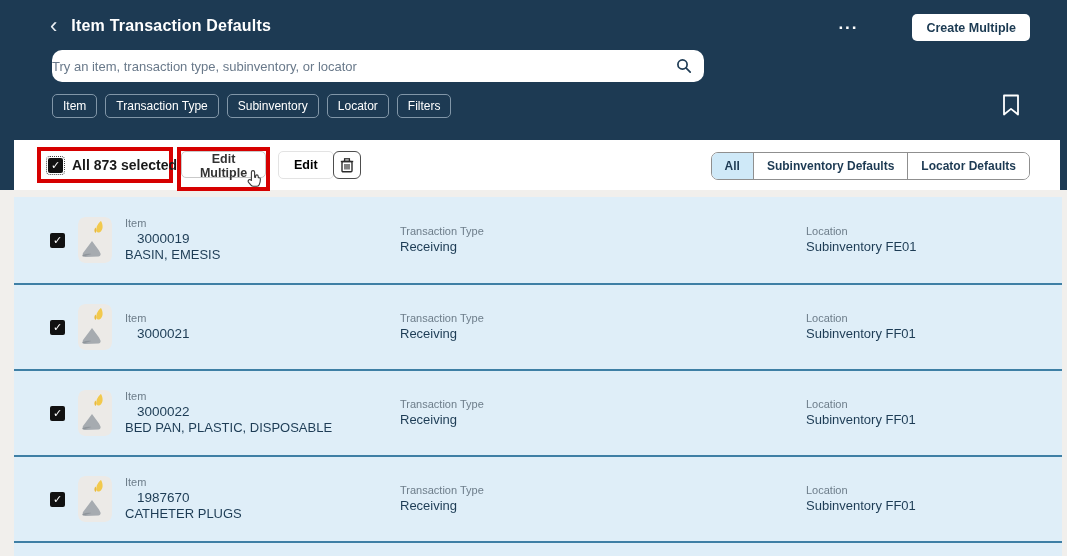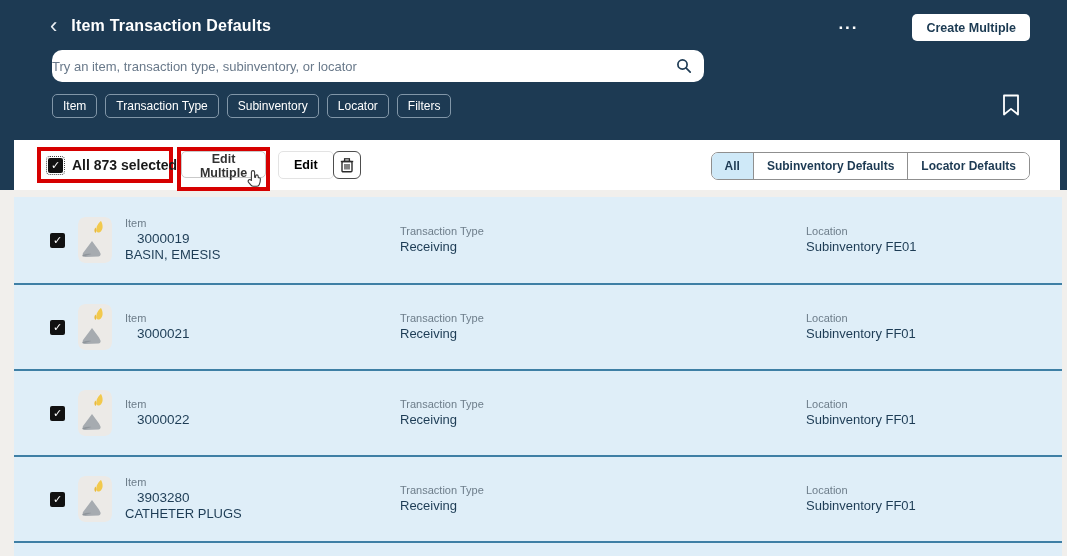--- a/index.html
+++ b/index.html
@@ -197,20 +197,21 @@
       <svg class="thumb" viewBox="0 0 34 46">
         <rect width="34" height="46" rx="7" fill="#eceae7"></rect>
         <path d="M19 9 c2-4 4-5 4-5 0 0 2 3 1.5 7 C24 14 22 16 20 15.5 18 15 18 12 19 9 z" fill="#f2c94c"></path>
         <path d="M17.5 16 c-1.5-1-1.5-4 0-5.5 1 1.5 1.5 4 0 5.5z" fill="#e8b93e"></path>
         <path d="M5 36 l9-12 7 9.5 1.5 3 c.5 1.5-.5 3-2 3 l-13 .5 c-2 0-3.5-2-2.5-4z" fill="#a6abb0"></path>
         <path d="M4.5 38 c3-1 6-1.5 9-1 l-8 2.5 c-1 .2-1.3-.8-1-1.5z" fill="#8f959b"></path>
       </svg>
       <div class="cell">
         <span class="cell-label">Item</span>
         <span class="cell-value item-number">3000022</span>
+        <span class="cell-value">BED PAN, PLASTIC, DISPOSABLE</span>
       </div>
     </div>
     <div class="cell col-tt">
       <span class="cell-label">Transaction Type</span>
       <span class="cell-value">Receiving</span>
     </div>
     <div class="cell col-loc">
       <span class="cell-label">Location</span>
       <span class="cell-value">Subinventory FF01</span>
     </div>
@@ -221,21 +222,21 @@
       <span class="checkbox">✓</span>
       <svg class="thumb" viewBox="0 0 34 46">
         <rect width="34" height="46" rx="7" fill="#eceae7"></rect>
         <path d="M19 9 c2-4 4-5 4-5 0 0 2 3 1.5 7 C24 14 22 16 20 15.5 18 15 18 12 19 9 z" fill="#f2c94c"></path>
         <path d="M17.5 16 c-1.5-1-1.5-4 0-5.5 1 1.5 1.5 4 0 5.5z" fill="#e8b93e"></path>
         <path d="M5 36 l9-12 7 9.5 1.5 3 c.5 1.5-.5 3-2 3 l-13 .5 c-2 0-3.5-2-2.5-4z" fill="#a6abb0"></path>
         <path d="M4.5 38 c3-1 6-1.5 9-1 l-8 2.5 c-1 .2-1.3-.8-1-1.5z" fill="#8f959b"></path>
       </svg>
       <div class="cell">
         <span class="cell-label">Item</span>
-        <span class="cell-value item-number">3903280</span>
+        <span class="cell-value item-number">1987670</span>
         <span class="cell-value">CATHETER PLUGS</span>
       </div>
     </div>
     <div class="cell col-tt">
       <span class="cell-label">Transaction Type</span>
       <span class="cell-value">Receiving</span>
     </div>
     <div class="cell col-loc">
       <span class="cell-label">Location</span>
       <span class="cell-value">Subinventory FF01</span>

